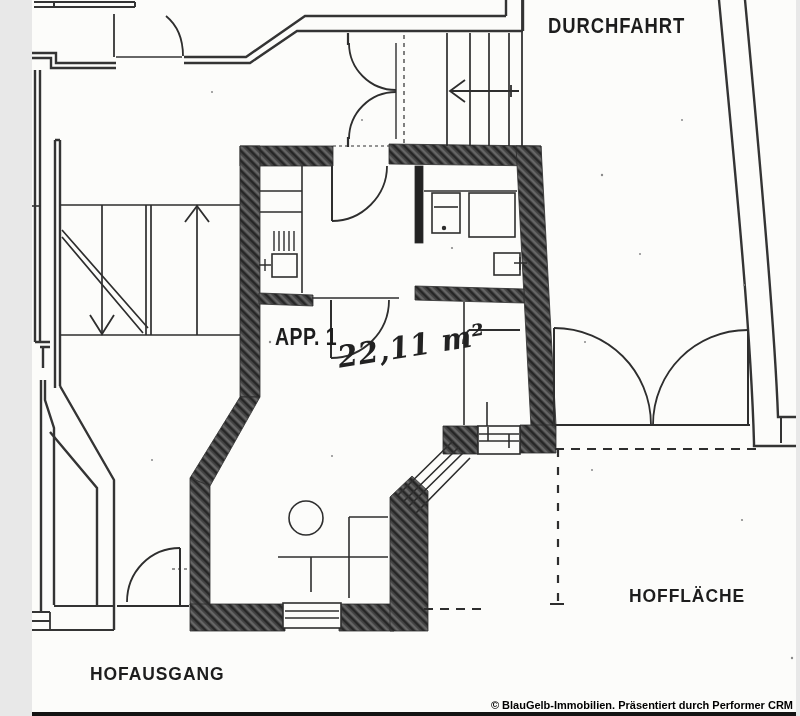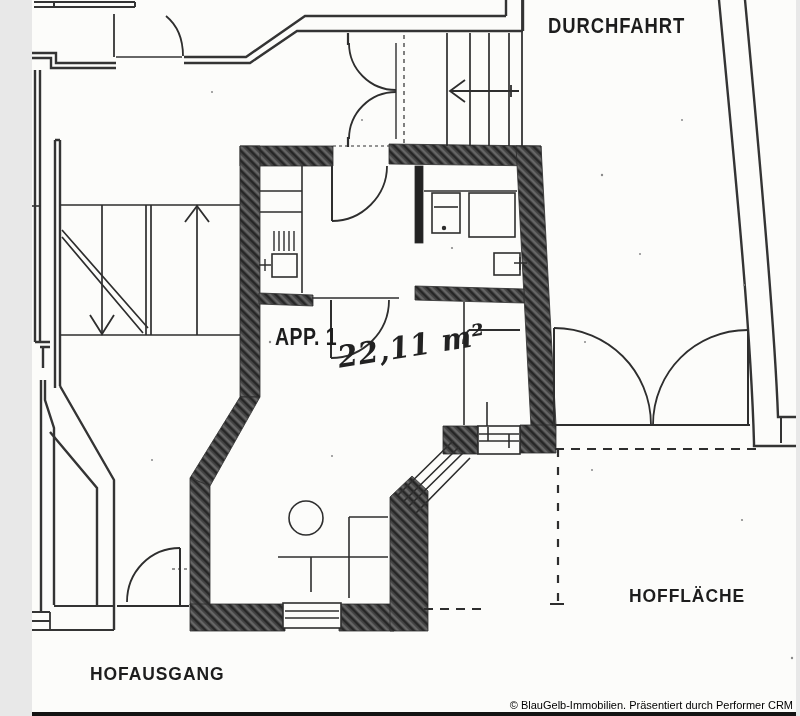--- a/index.html
+++ b/index.html
@@ -13,21 +13,21 @@
   #lbl-durchfahrt{left:516px;top:13px;font-size:21px;transform:scaleX(.88) scaleY(1.05);}
   #lbl-app{left:243px;top:324px;font-size:23px;transform:scaleX(.85) scaleY(1.02);letter-spacing:.5px;}
   #lbl-area{
     left:303px;top:340px;font-size:30px;font-weight:600;color:#222;
     font-family:"DejaVu Serif",serif;font-style:italic;
     transform:rotate(-9deg) scaleX(.95);letter-spacing:1px;
   }
   #lbl-hofflaeche{left:597px;top:585px;font-size:19px;transform:scaleX(.92);}
   #lbl-hofausgang{left:58px;top:663px;font-size:19px;transform:scaleX(.92);}
   #lbl-copyright{
-    position:absolute;right:3px;top:699px;font-size:11px;font-weight:normal;
+    position:absolute;right:3px;top:699px;font-size:11px;font-weight:bold;
     color:#000;letter-spacing:0;white-space:nowrap;
   }
   #footer-bar{position:absolute;left:0;bottom:0;width:800px;height:4px;background:#131313;}
 </style>
 </head>
 <body>
 
 <div id="stage">
 <svg id="plan-svg" width="800" height="716" viewBox="0 0 800 716">
   <defs>

